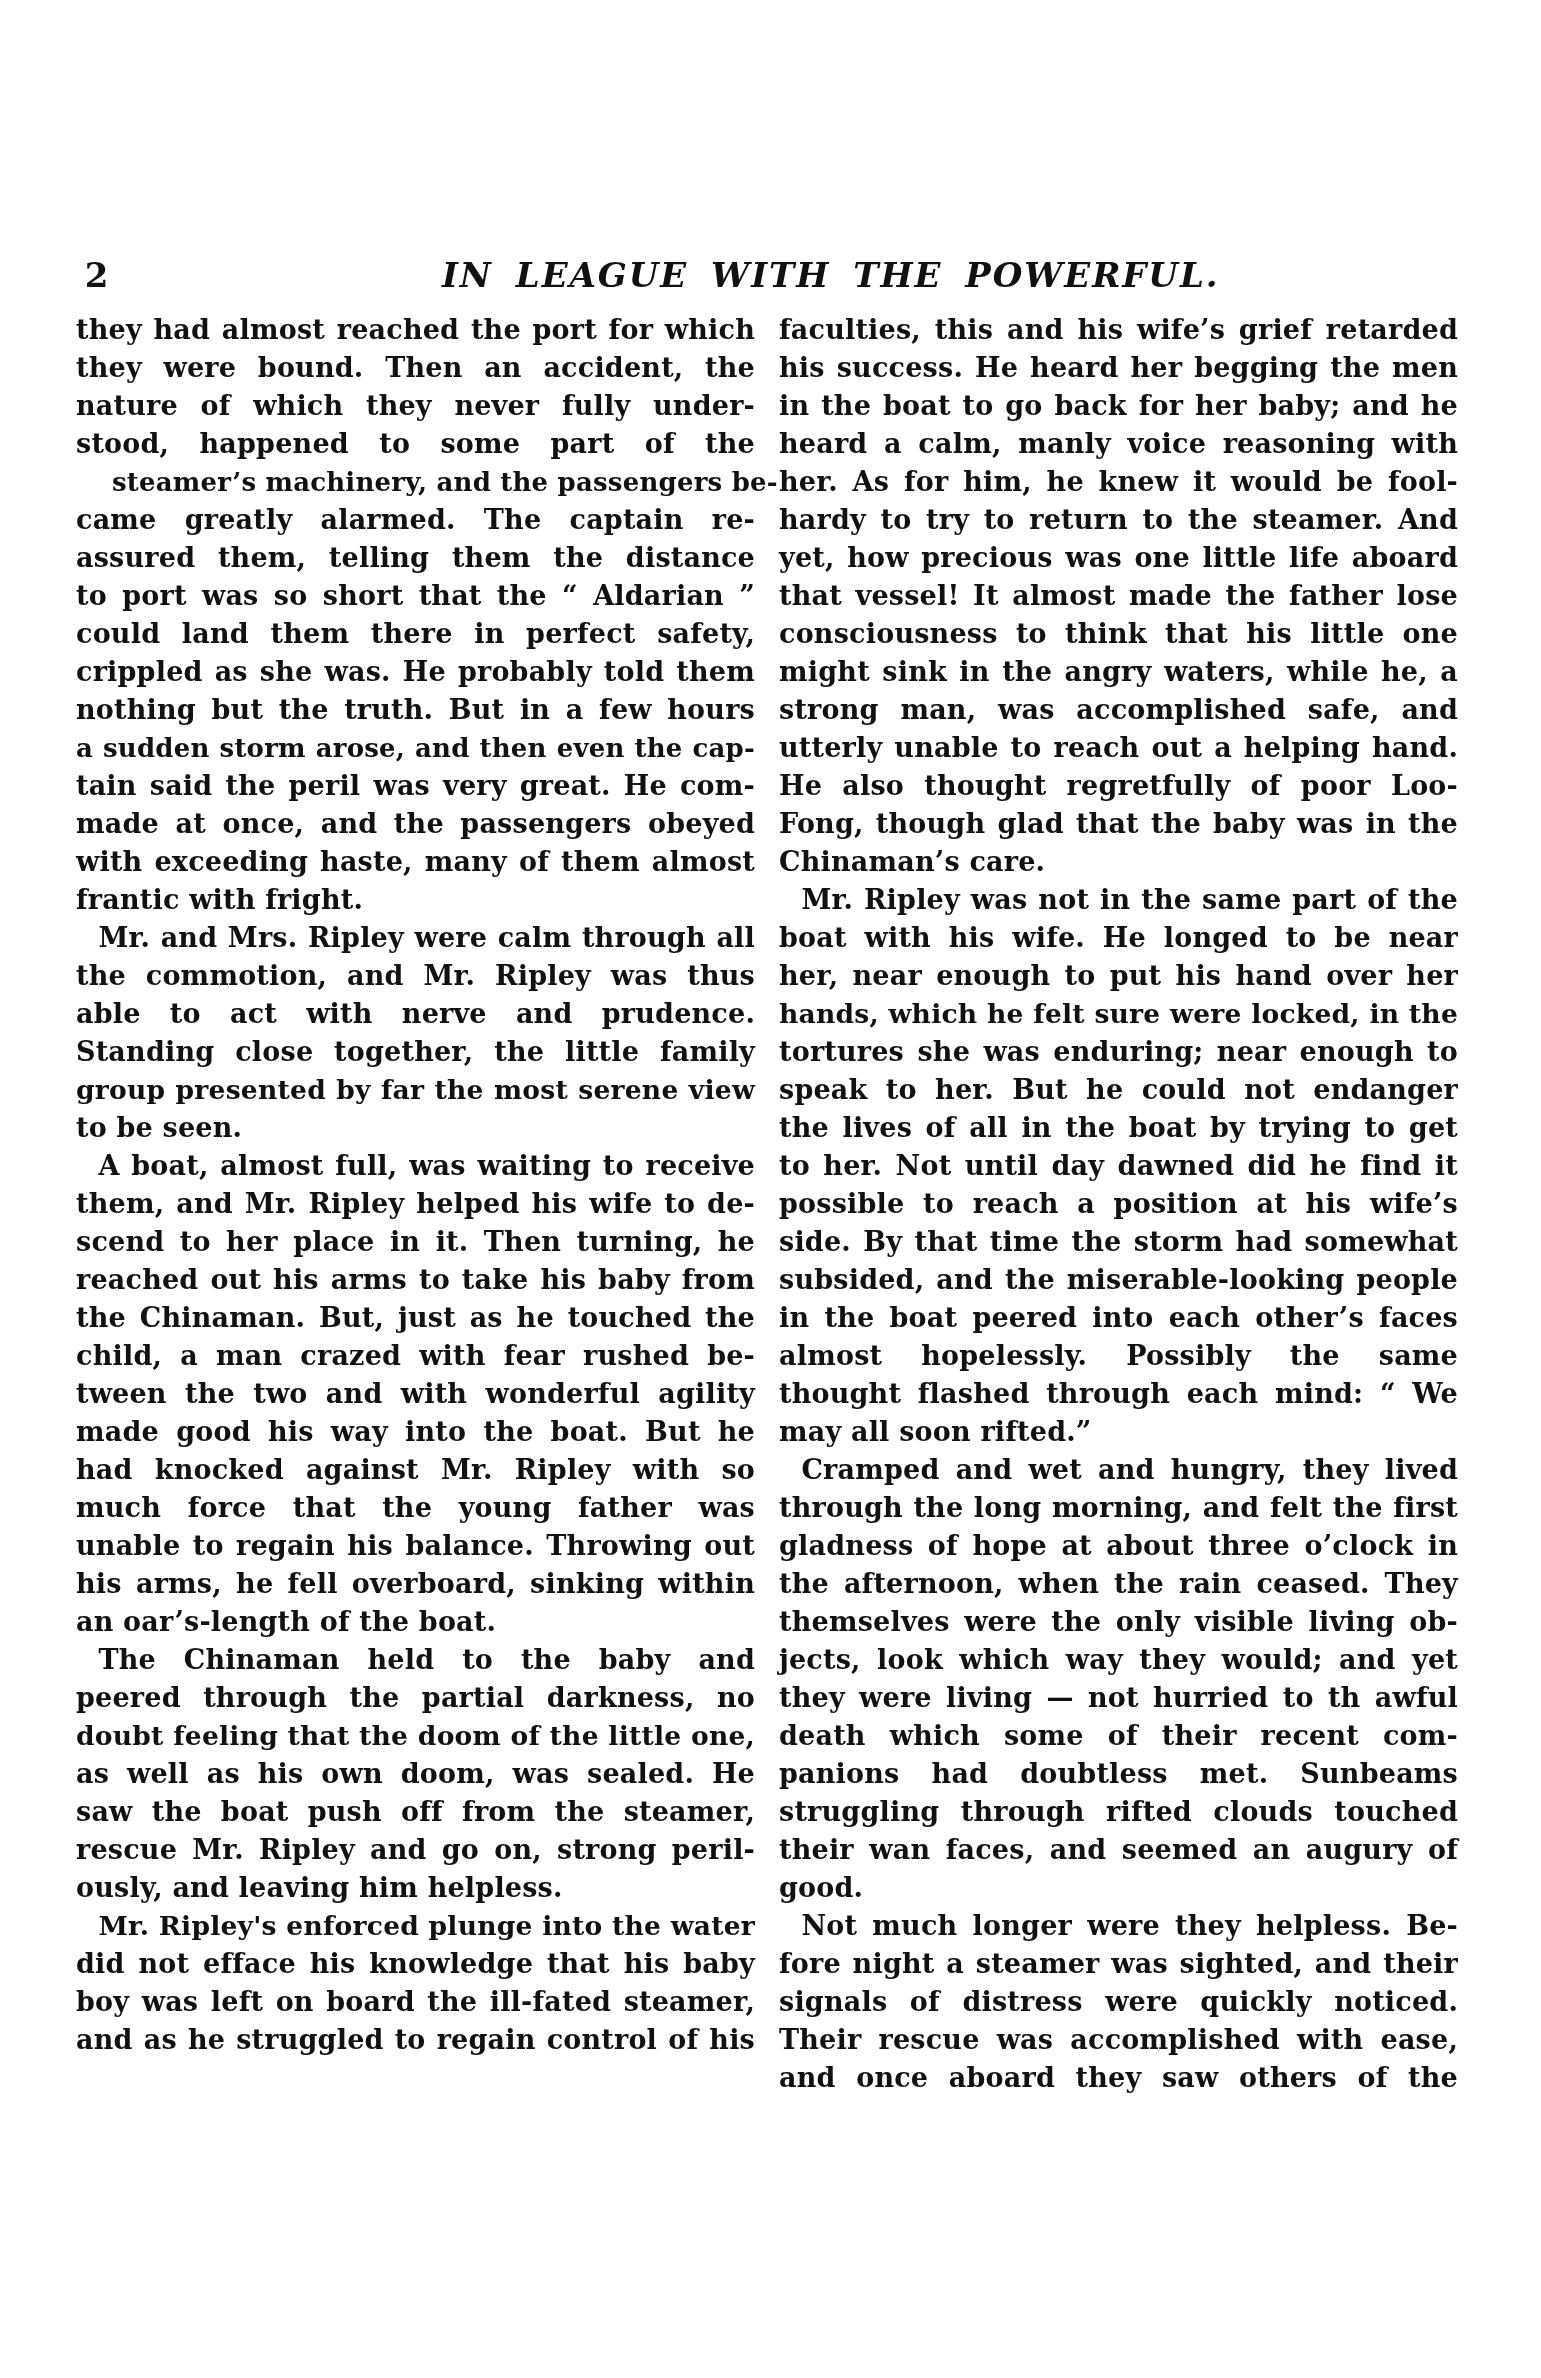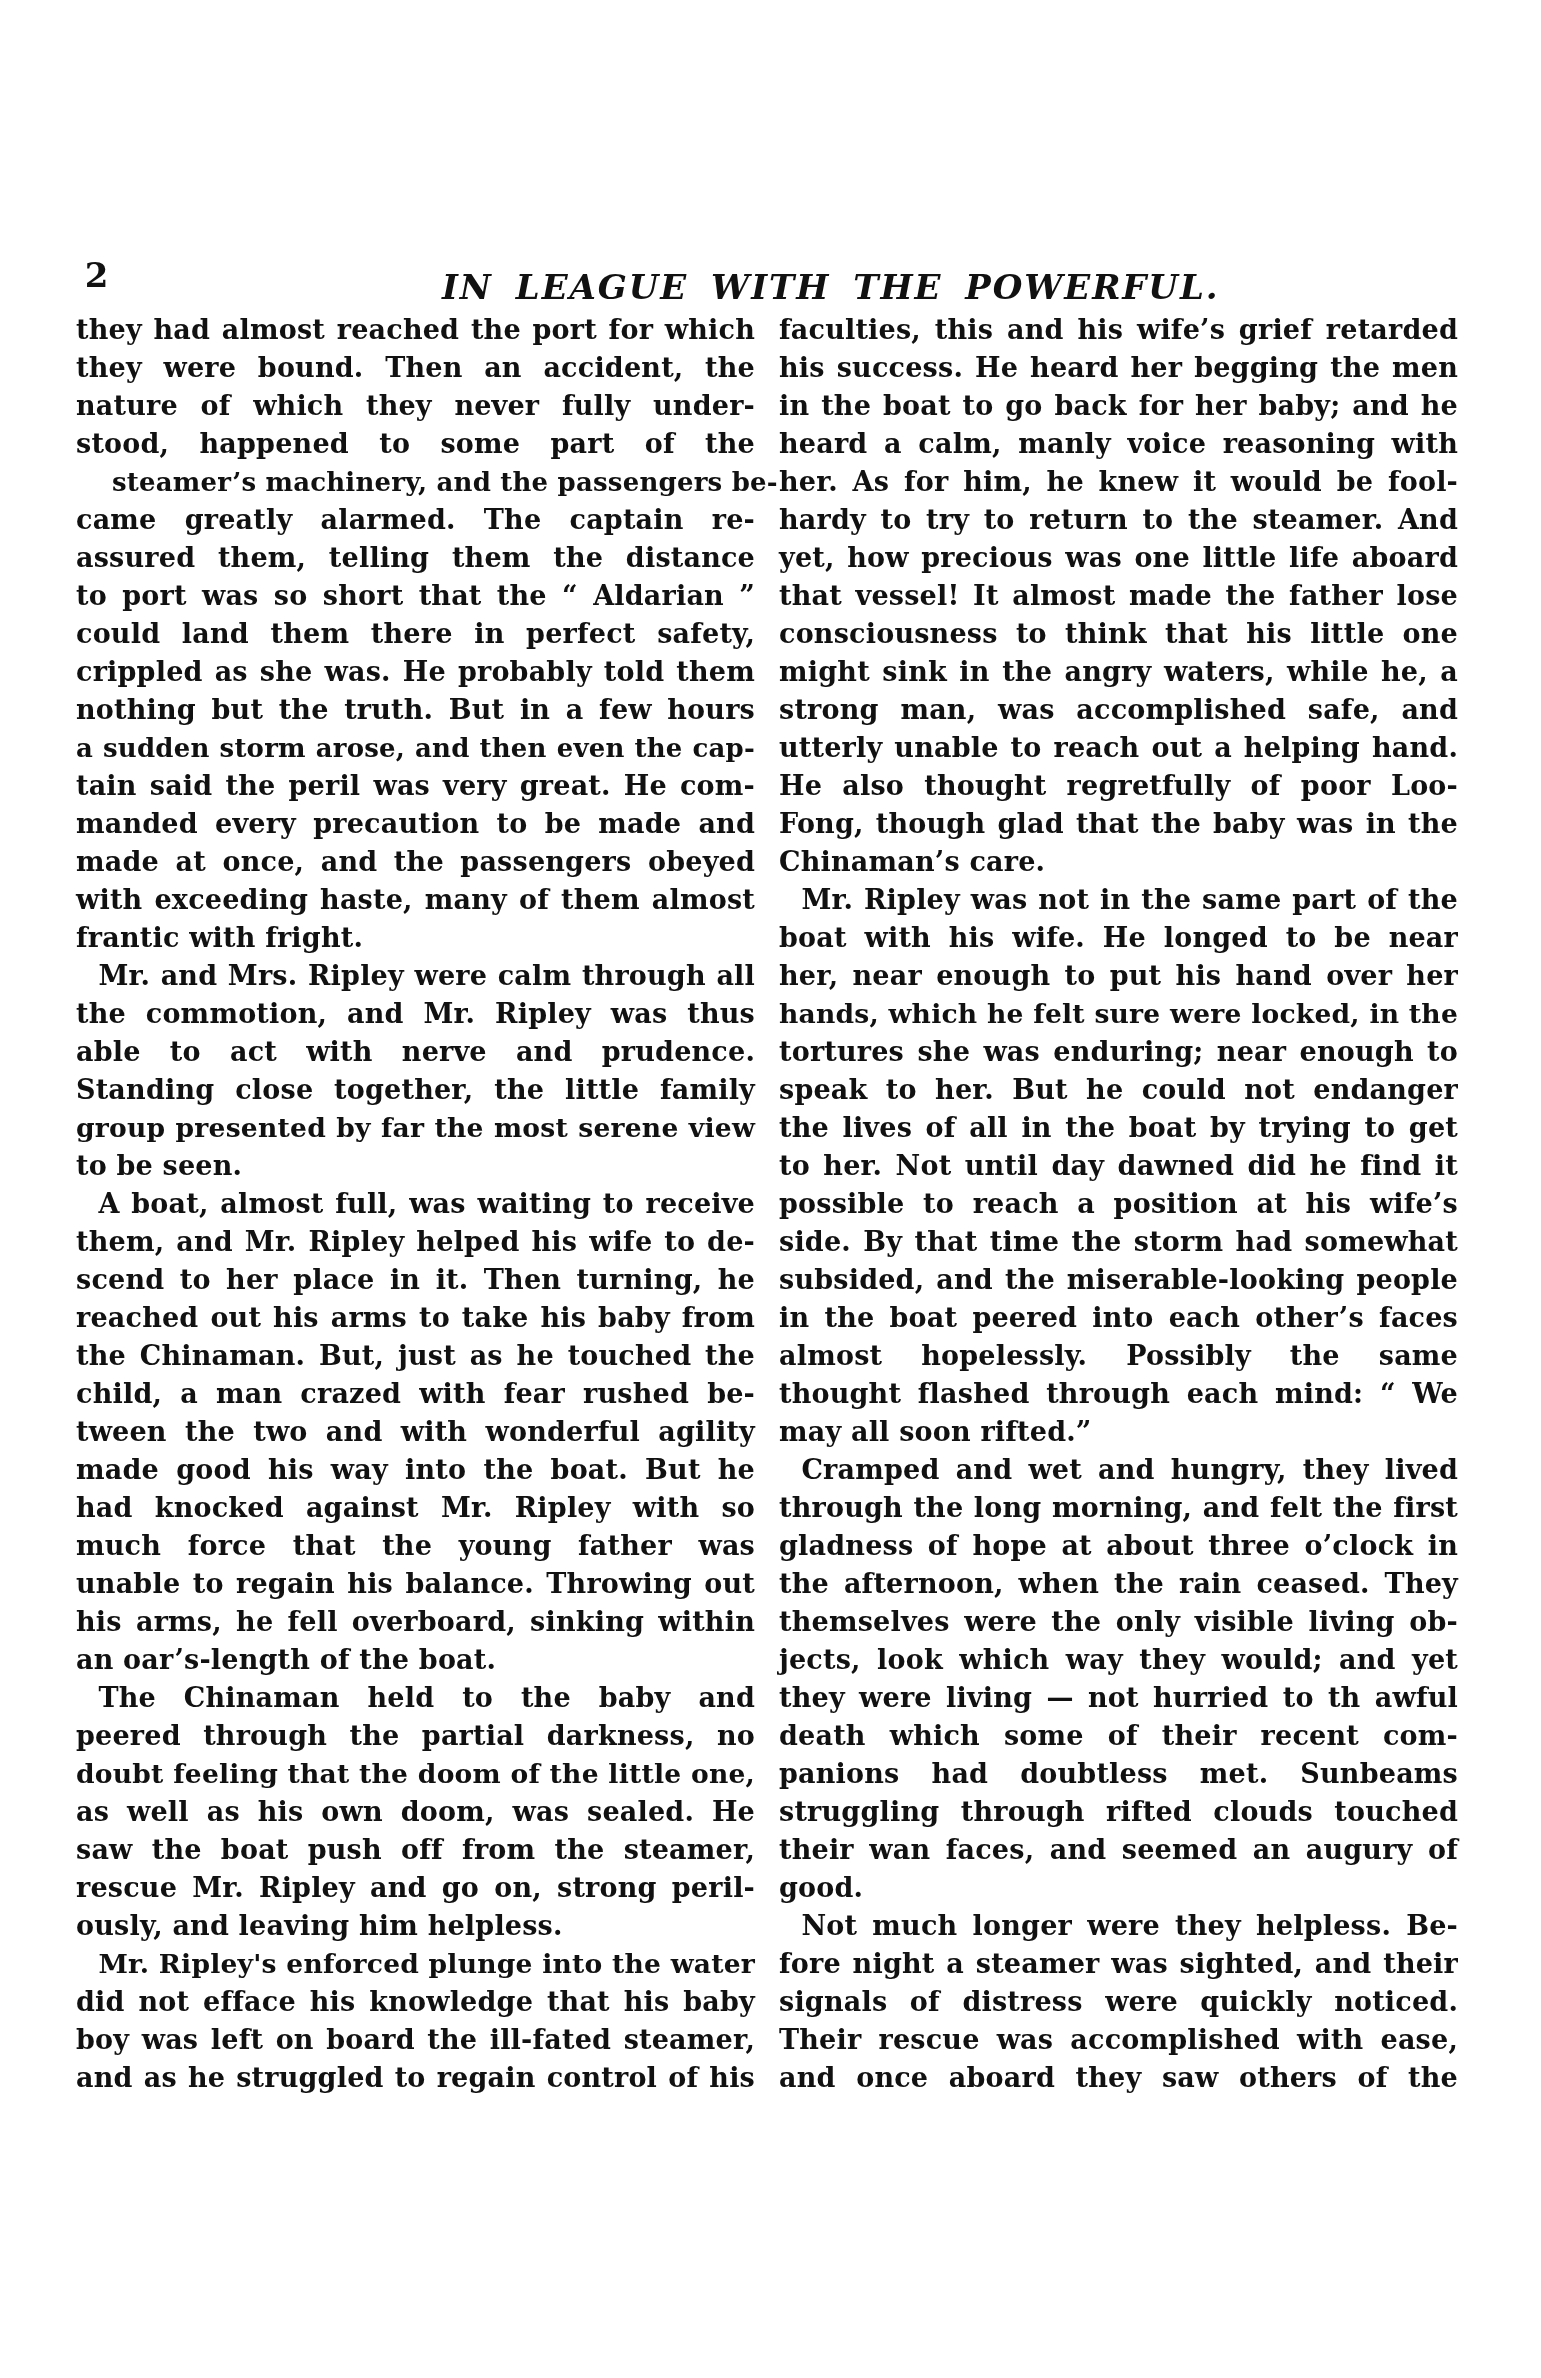--- a/index.html
+++ b/index.html
@@ -32,21 +32,21 @@
       position: absolute;
       left: 4.7px;
       top: 0;
       font-size: 34px;
       font-weight: bold;
       line-height: 47px;
     }
     .header-title {
       position: absolute;
       left: 362px;
-      top: 12px;
+      top: 0;
       font-size: 34px;
       font-weight: bold;
       font-style: italic;
       line-height: 47px;
       letter-spacing: 1.9px;
       word-spacing: 9.3px;
     }
     .column {
       position: absolute;
       top: 311px;
@@ -88,21 +88,20 @@
       <span class="line">stood, happened to some part of the</span>
       <span class="line" style="font-size: 26px; margin-left: 36px;">steamer’s machinery, and the passengers be-</span>
       <span class="line">came greatly alarmed. The captain re-</span>
       <span class="line">assured them, telling them the distance</span>
       <span class="line">to port was so short that the “ Aldarian ”</span>
       <span class="line">could land them there in perfect safety,</span>
       <span class="line">crippled as she was. He probably told them</span>
       <span class="line">nothing but the truth. But in a few hours</span>
       <span class="line" style="font-size: 26px;">a sudden storm arose, and then even the cap-</span>
       <span class="line">tain said the peril was very great. He com-</span>
-      <span class="line">manded every precaution to be made and</span>
       <span class="line">made at once, and the passengers obeyed</span>
       <span class="line">with exceeding haste, many of them almost</span>
       <span class="line last">frantic with fright.</span>
       <span class="line indent">Mr. and Mrs. Ripley were calm through all</span>
       <span class="line">the commotion, and Mr. Ripley was thus</span>
       <span class="line">able to act with nerve and prudence.</span>
       <span class="line">Standing close together, the little family</span>
       <span class="line" style="font-size: 26.6px;">group presented by far the most serene view</span>
       <span class="line last">to be seen.</span>
       <span class="line indent">A boat, almost full, was waiting to receive</span>

